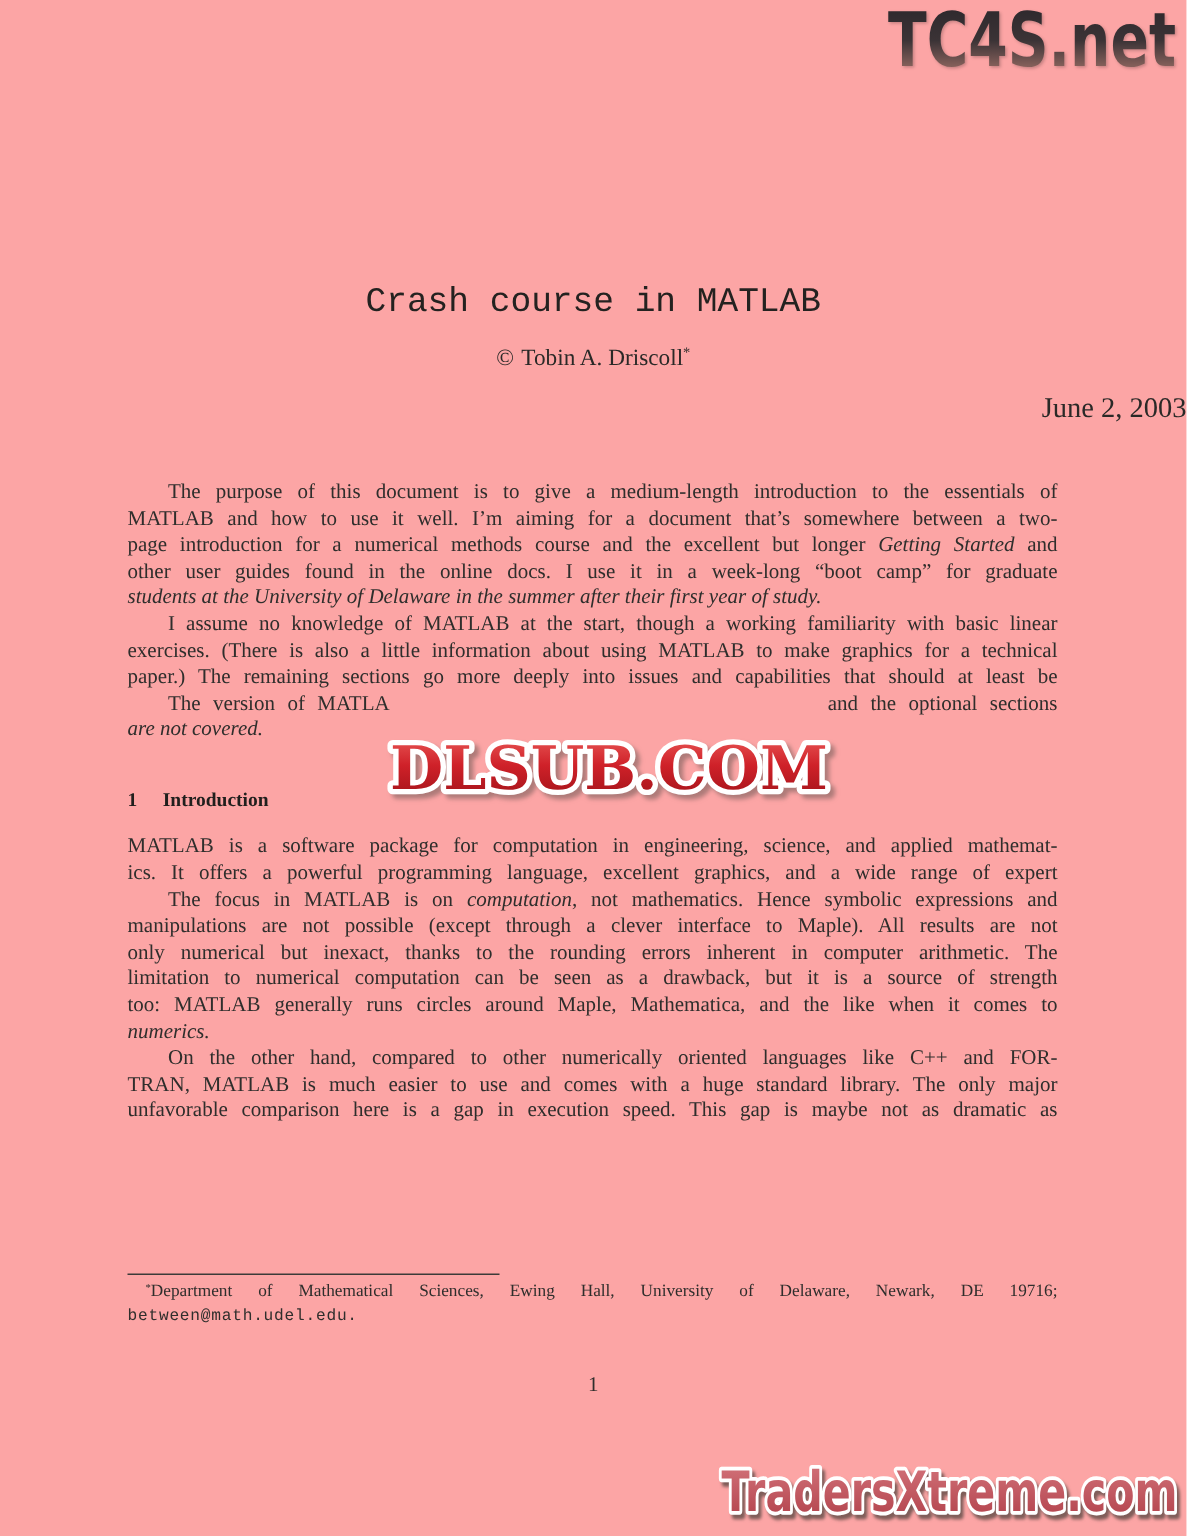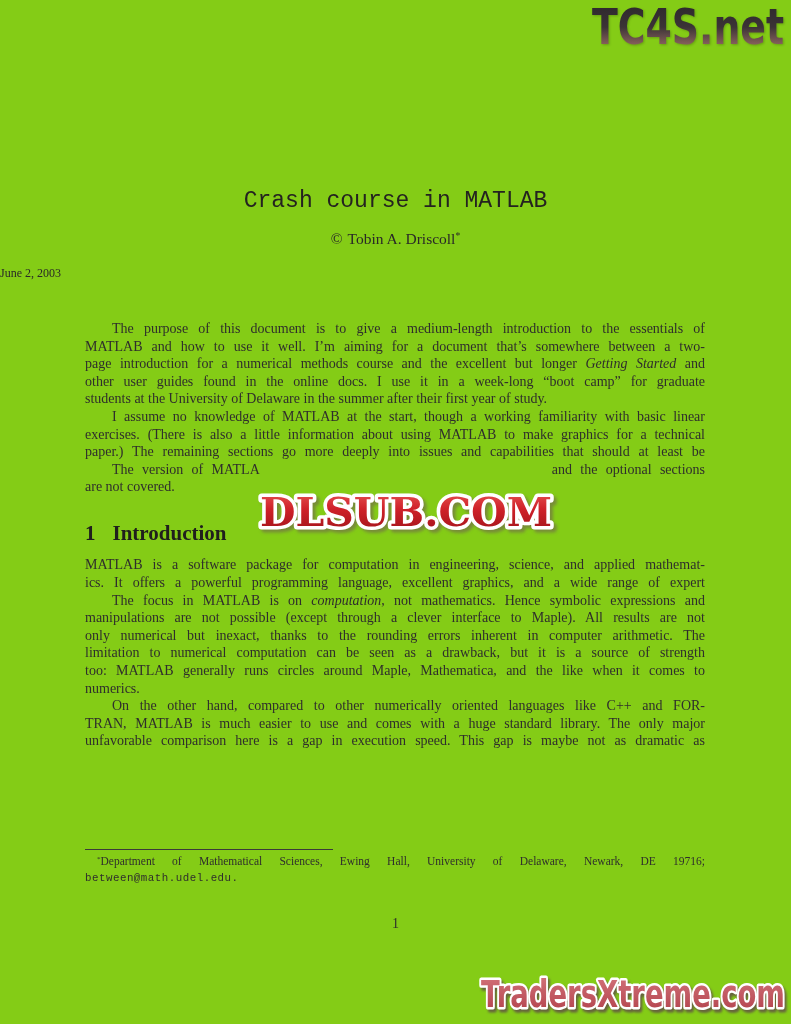--- a/index.html
+++ b/index.html
@@ -1,42 +1,42 @@
 <!DOCTYPE html>
 <html><head>
 <meta charset="utf-8">
 <style>
   html,body { margin:0; padding:0; background:#ffffff; }
   .page {
-    position:relative; width:791px; height:1024px; background:#84cc16;
+    position:relative; width:791px; height:1024px; background:#fca5a5;
     font-family:"Liberation Serif","DejaVu Serif",serif; color:#2f2e2c;
     overflow:hidden;
   }
 
   
   .title   { position:absolute; top:186px; left:0; width:100%; text-align:center;
              font-size:23px; line-height:30px; color:#242220;font-family:Liberation Mono, monospace; }
   .author  { position:absolute; top:228px; left:0; width:100%; text-align:center;
              font-size:15.5px; line-height:22px; color:#2a2927; }
   .author .csym { margin-right:5px; }
-  .date    { position:absolute; top:262px; left:0; width:100%; text-align:left;
-             font-size:12px; line-height:22px; color:#2a2927; }
+  .date    { position:absolute; top:262px; left:0; width:100%; text-align:right;
+             font-size:19px; line-height:22px; color:#2a2927; }
 
   
   .flow { position:absolute; left:85px; top:320px; width:620px; }
   .line { font-size:14px; line-height:17.6px; height:17.6px;
           text-align:justify; text-align-last:justify; white-space:normal; }
-  .line.end    { text-align-last:left; }
+  .line.end    { text-align-last:left;font-style:italic; }
   .line.indent { text-indent:27px; }
   .para { margin:0; }
   em { font-style:italic; }
   sup { font-size:0.62em; vertical-align:0.5em; line-height:0; }
   .gap { display:inline-block; height:2px; }
 
-  .heading { font-weight:bold; font-size:21px; line-height:22px;
+  .heading { font-weight:bold; font-size:13px; line-height:22px;
              margin:26px 0 12.5px 0; color:#201f1d; text-align:left; }
   .heading .hnum { margin-right:17px; }
 
   
   .footnote { position:absolute; left:85px; top:849px; width:620px;
               font-size:11.5px; line-height:15.5px; color:#2f2e2c; }
   .fn-rule  { width:248px; height:0; border-top:1.2px solid #3c3b39; margin:0 0 4px 0; }
   .fn-line1 { text-align:justify; text-align-last:justify; text-indent:12px; }
   .tt { font-family:"Liberation Mono","DejaVu Sans Mono",monospace; font-size:10.8px; letter-spacing:0.5px; }
 

